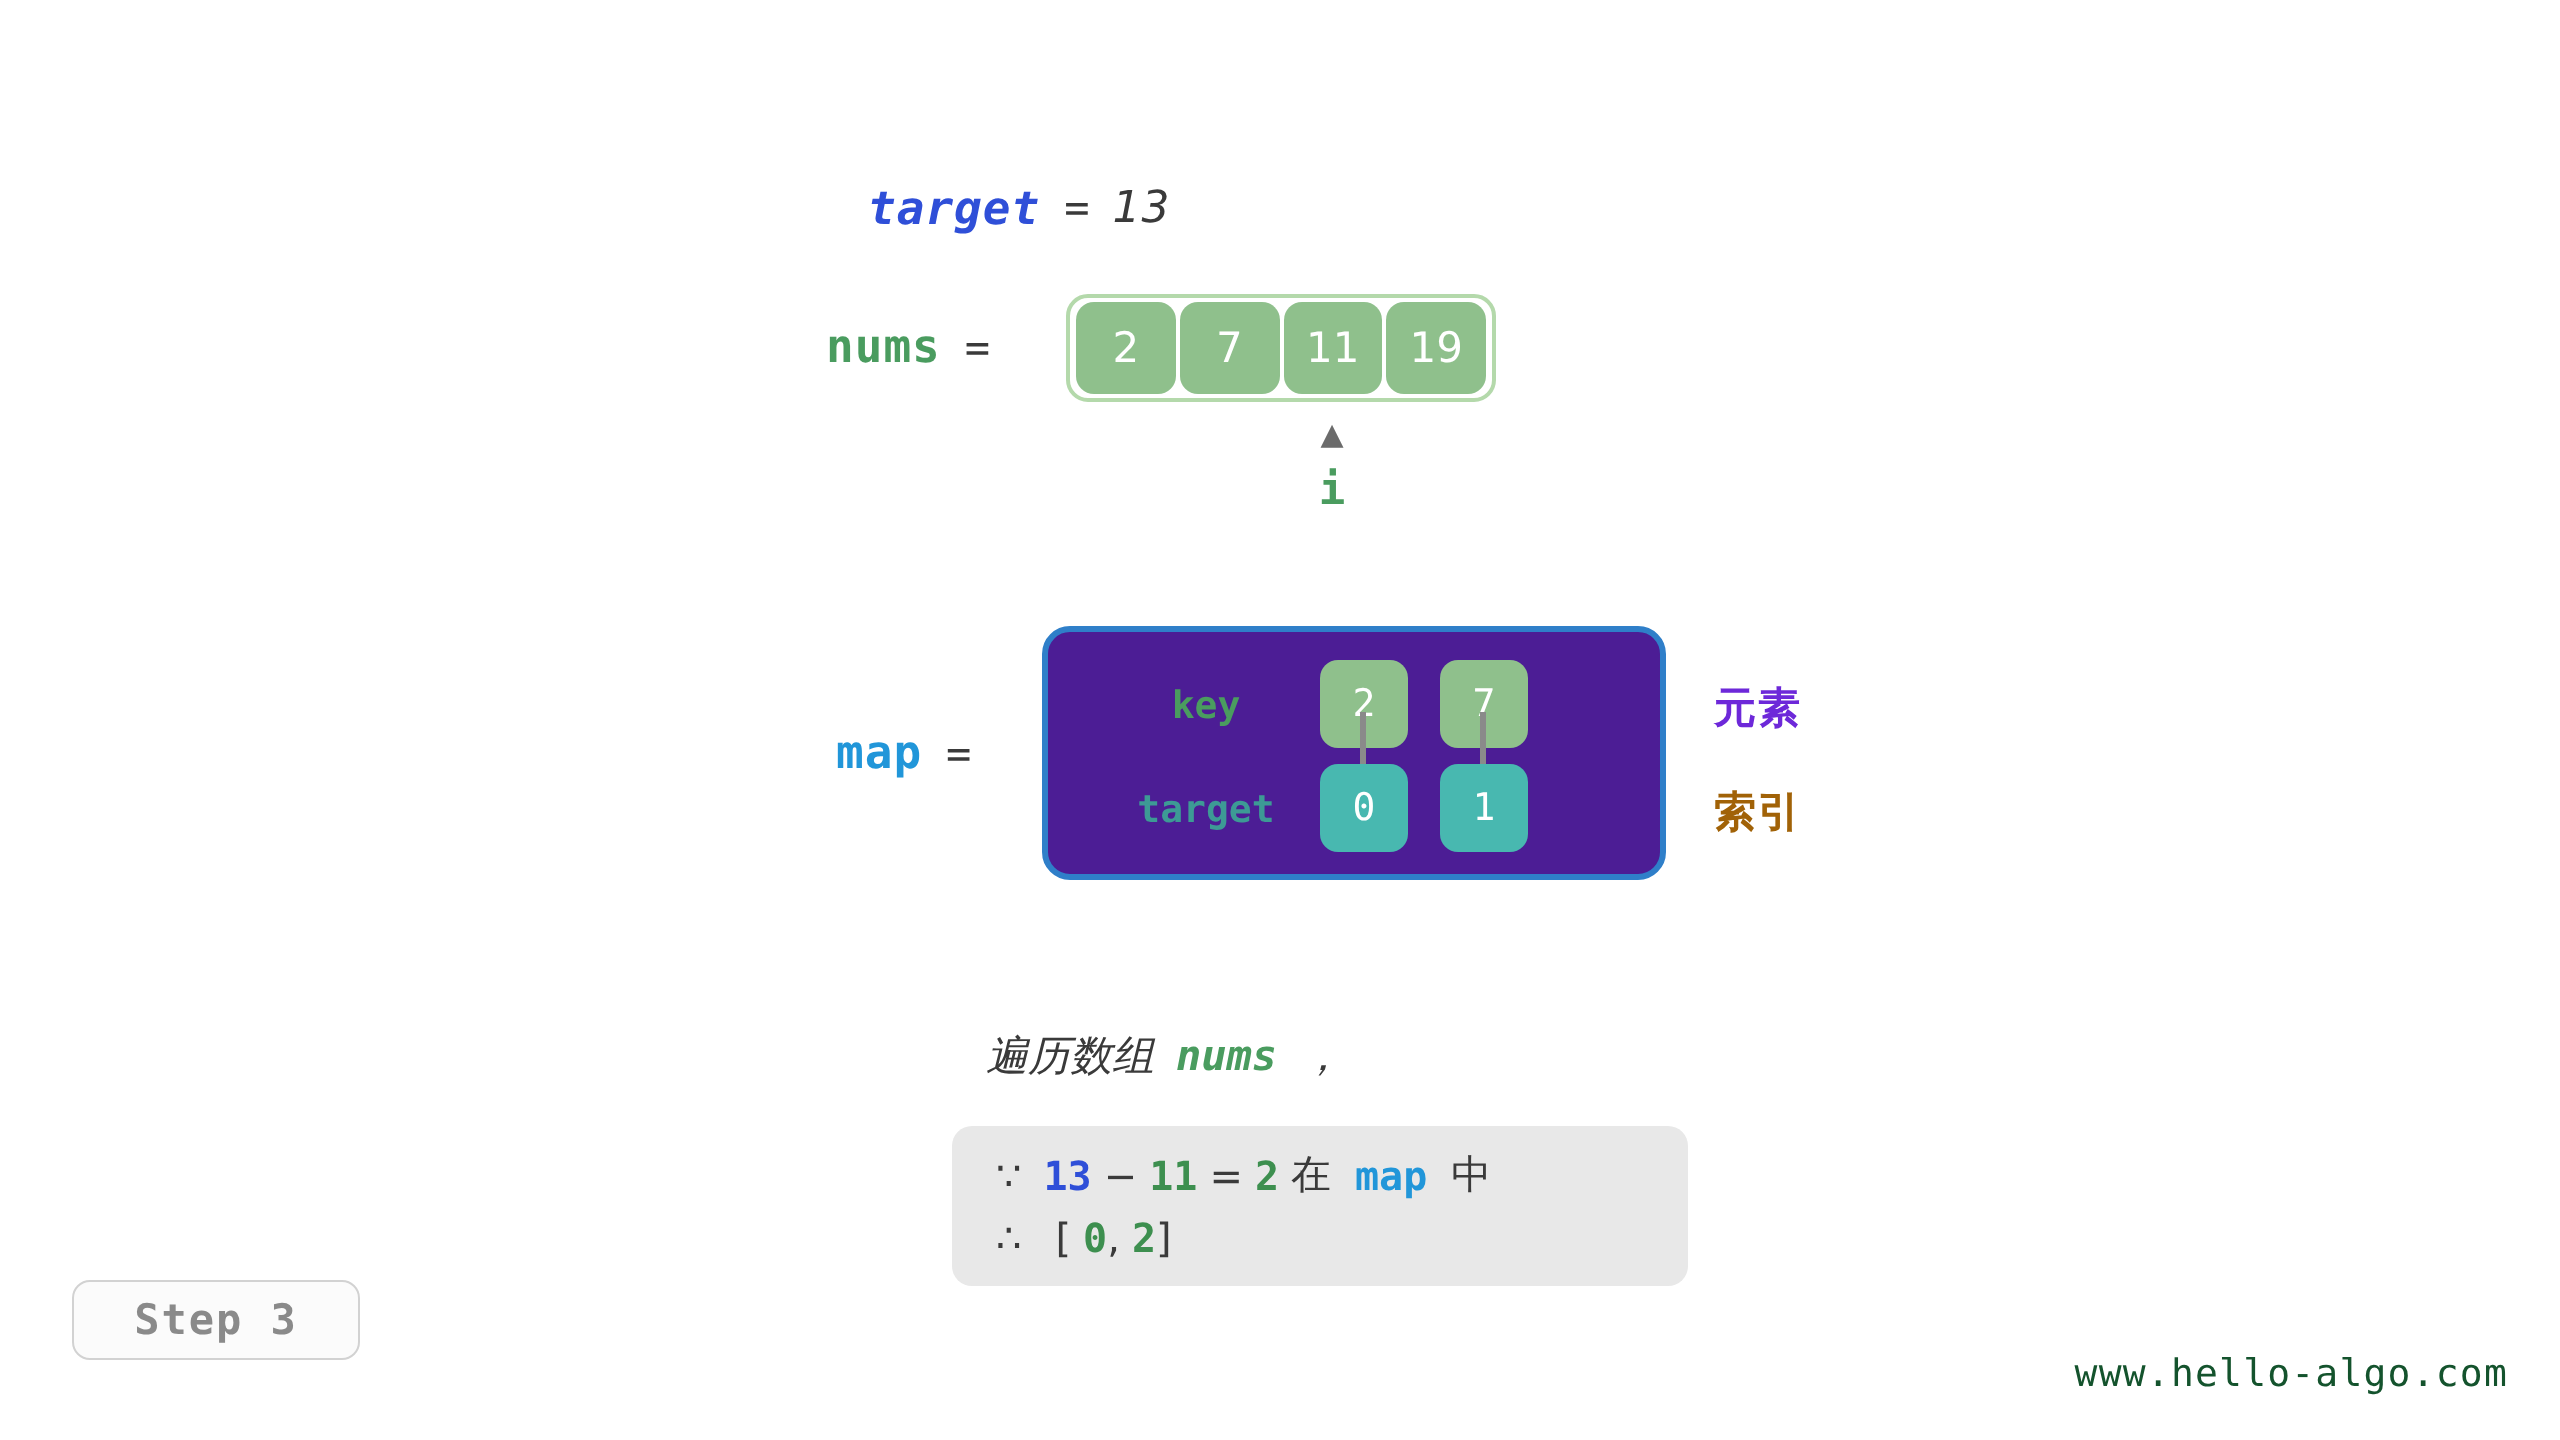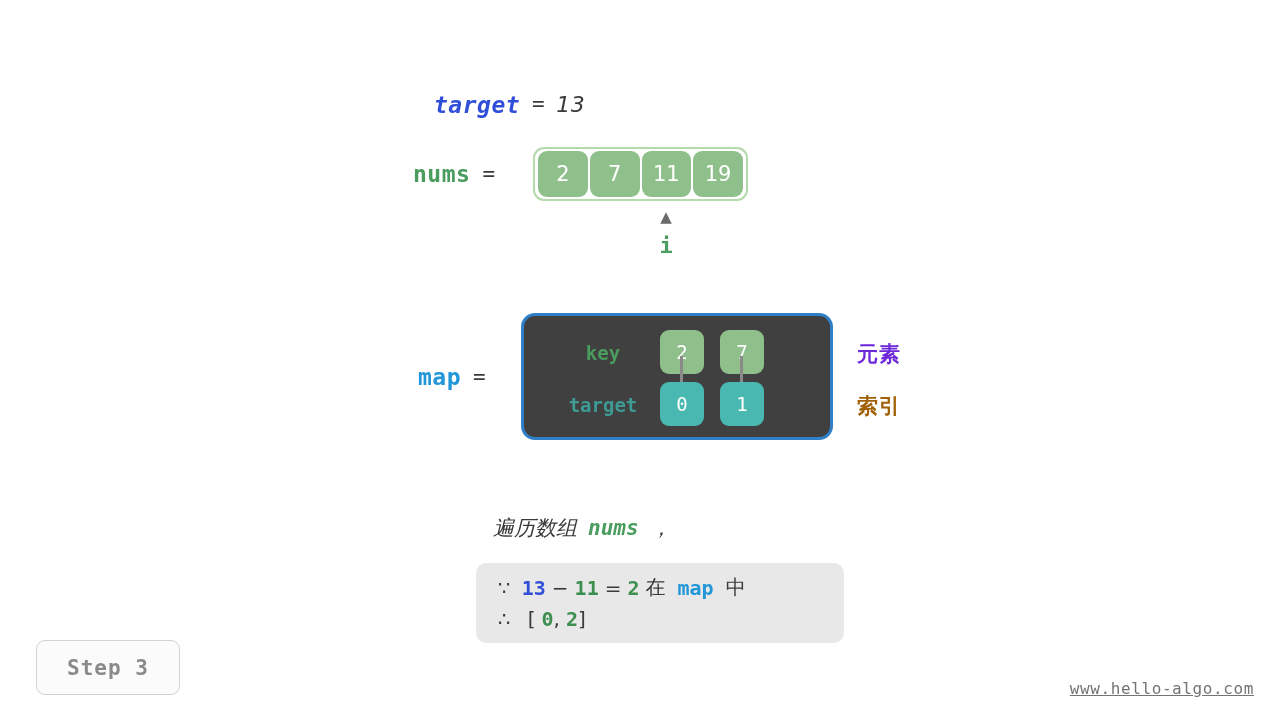--- a/index.html
+++ b/index.html
@@ -125,21 +125,21 @@
 
   
   #map-box {
     left: 521px;
     top: 313px;
     width: 312px;
     height: 127px;
     box-sizing: border-box;
     border: 3px solid #2f7fc9;
     border-radius: 14px;
-    background: #404040;
+    background: #4c1d95;
   }
   .map-label {
     position: absolute;
     font-size: 19px;
     font-weight: bold;
     left: 36px;
     width: 86px;
     text-align: center;
   }
   #map-key-label { top: 26px; color: #4a9c5f; }
@@ -238,42 +238,41 @@
   .c-blue  { color: #2f4fd8; }
   .c-green { color: #3d8f4f; }
   .c-cyan  { color: #2196d9; }
   .sp { margin: 0 6px; }
 
   
   #step-badge {
     left: 36px;
     top: 640px;
     width: 144px;
-    height: 55px;
+    height: 40px;
     box-sizing: border-box;
     border: 1px solid #d2d2d2;
     border-radius: 9px;
     background: #fbfbfb;
     display: flex;
     align-items: center;
     justify-content: center;
     color: #8a8a8a;
     font-size: 21px;
     font-weight: bold;
     letter-spacing: 1px;
   }
 
   
   #watermark {
     right: 26px;
     bottom: 22px;
-    color: #737373;
-    font-size: 16px;
+    color: #14532d;
+    font-size: 19px;
     letter-spacing: 0.6px;
-    text-decoration: underline;
   }
 </style>
 </head>
 <body>
 
 <div class="canvas">
 
   <div class="abs" id="target-row">
     <span class="var-target">target</span>
     <span class="eq-sign">=</span>

